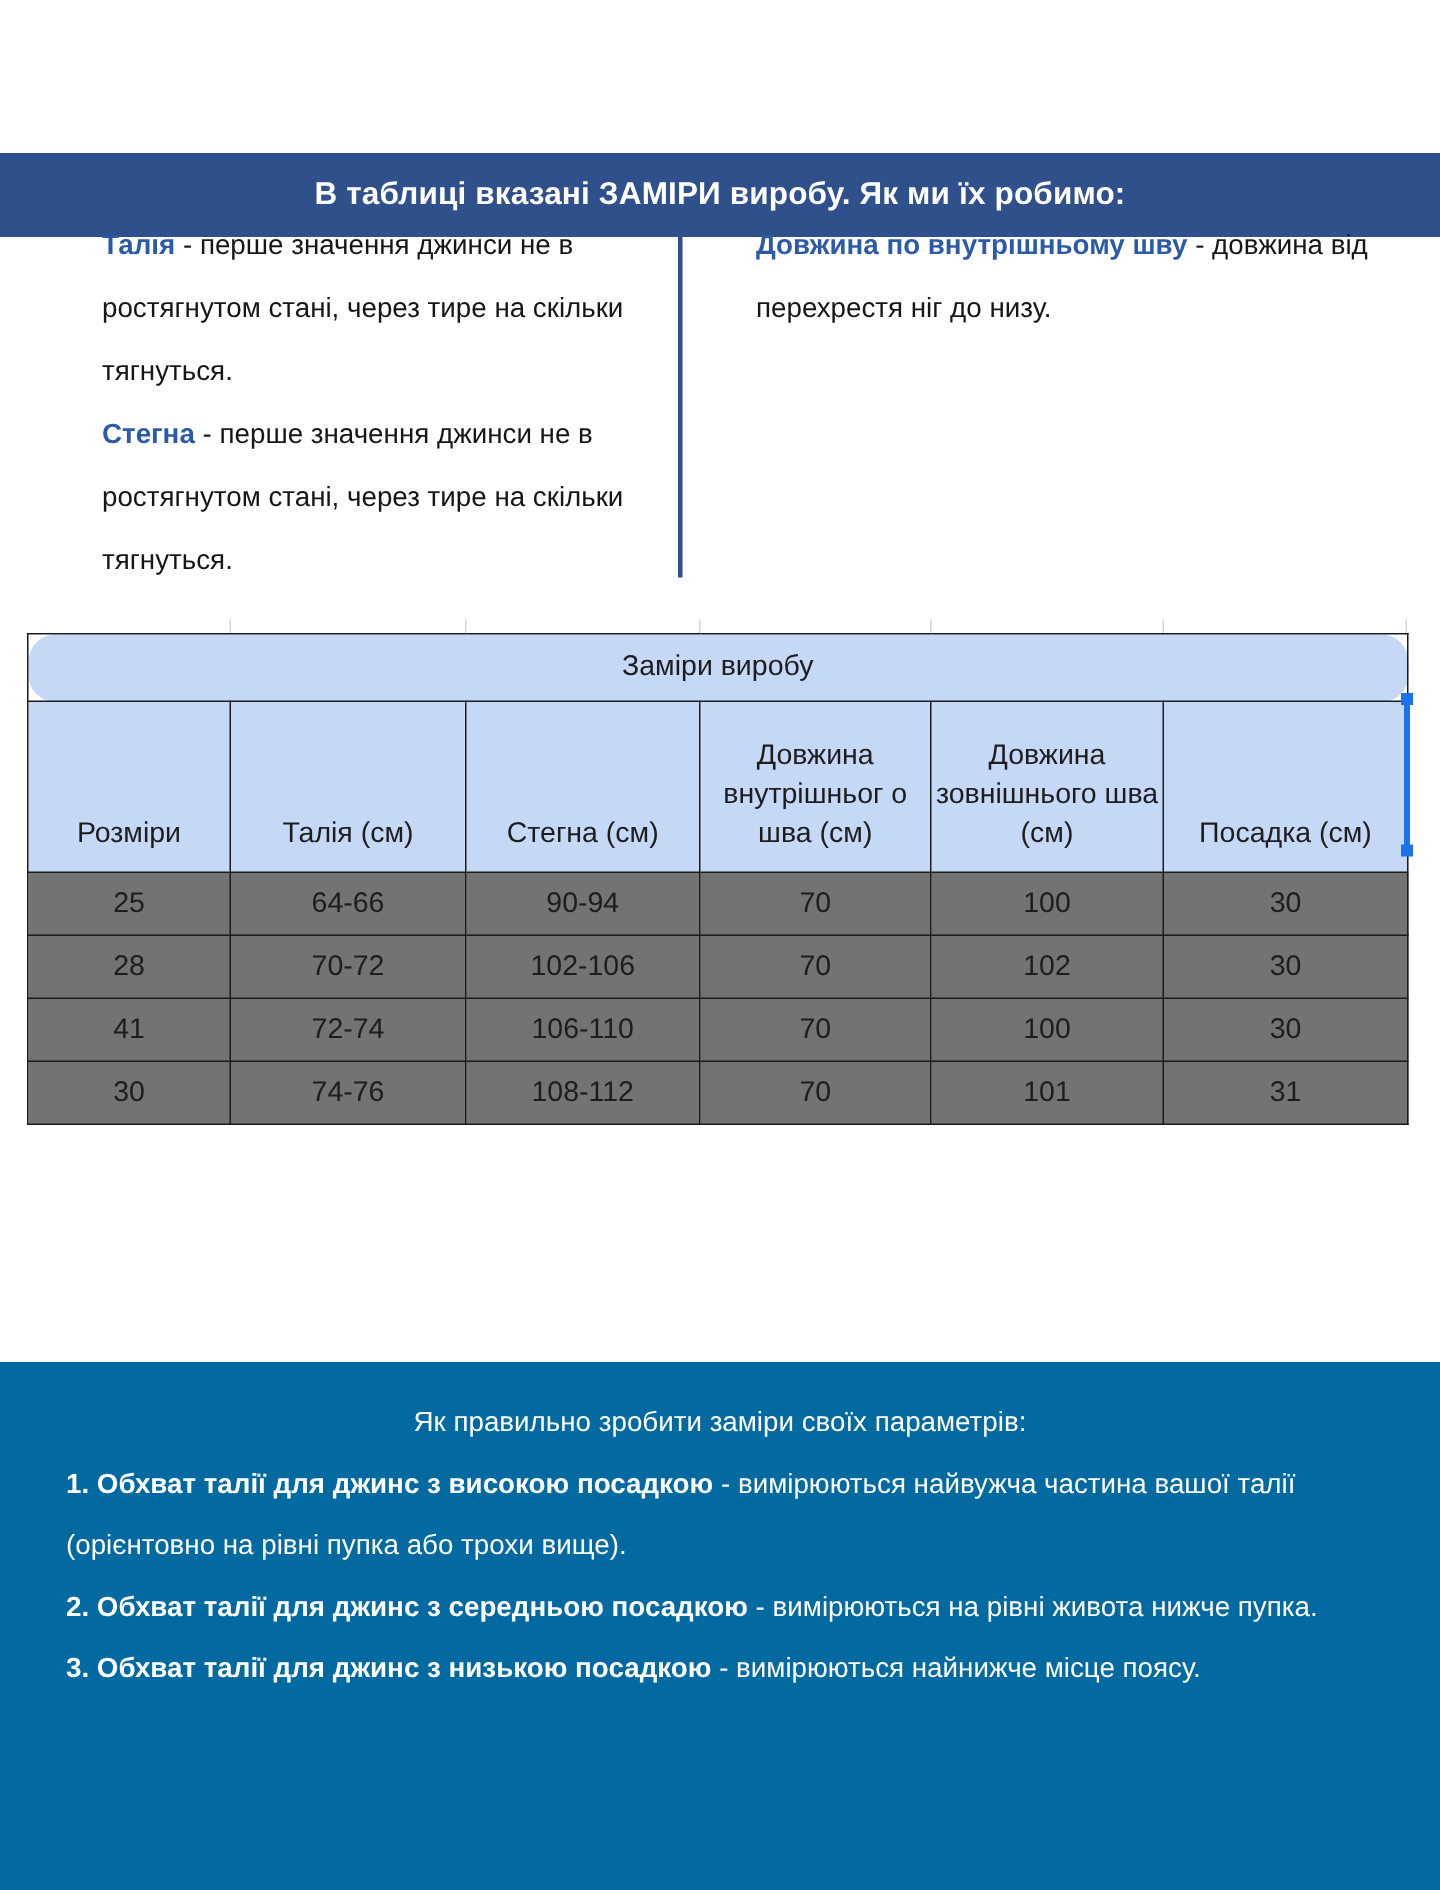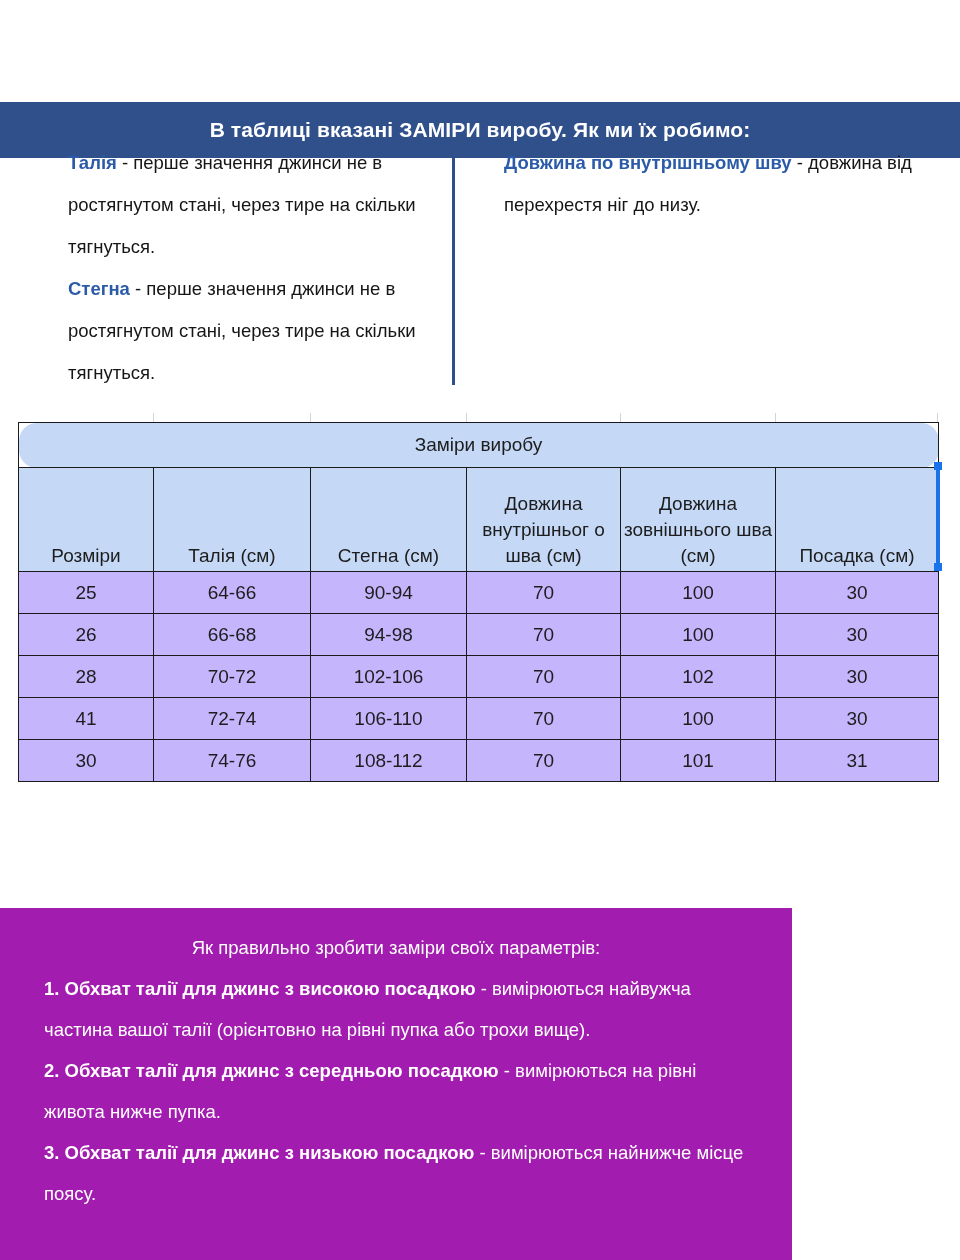--- a/index.html
+++ b/index.html
@@ -99,33 +99,33 @@
     border-collapse: collapse;
     width: 920px;
     table-layout: fixed;
     background: #ffffff;
   }
   table.measure-table td {
     border: 1px solid #1b1b1b;
     text-align: center;
     font-size: 19px;
     color: #1d1d1d;
-    background: #c4b5fd;
+    background: #737373;
   }
   .title-cell {
     background: #c5d9f7 !important;
     height: 42px;
     font-size: 19px;
     border-radius: 18px;
   }
   tr.head-row td {
     background: #c5d9f7 !important;
     height: 100px;
     vertical-align: bottom;
-    padding-bottom: 2px;
+    padding-bottom: 12px;
     font-size: 19px;
     line-height: 26px;
   }
   tr.data-row td {
     height: 39px;
     font-size: 19px;
   }
 
   
   .selection-edge {
@@ -144,23 +144,23 @@
     background: #1a73e8;
   }
   .selection-handle.top    { top: 40px; }
   .selection-handle.bottom { top: 141px; }
 
   
   .banner-bottom {
     position: absolute;
     left: 0;
     top: 908px;
-    width: 792px;
+    width: 960px;
     height: 352px;
-    background: #a21caf;
+    background: #0369a1;
     color: #ffffff;
     box-sizing: border-box;
     padding: 20px 44px 0 44px;
   }
   .bottom-heading {
     text-align: center;
     font-size: 18.5px;
     line-height: 40px;
     color: #ffffff;
   }
@@ -228,28 +228,20 @@
 
       <tr class="data-row">
         <td>25</td>
         <td>64-66</td>
         <td>90-94</td>
         <td>70</td>
         <td>100</td>
         <td>30</td>
       </tr>
       <tr class="data-row">
-        <td>26</td>
-        <td>66-68</td>
-        <td>94-98</td>
-        <td>70</td>
-        <td>100</td>
-        <td>30</td>
-      </tr>
-      <tr class="data-row">
         <td>28</td>
         <td>70-72</td>
         <td>102-106</td>
         <td>70</td>
         <td>102</td>
         <td>30</td>
       </tr>
       <tr class="data-row">
         <td>41</td>
         <td>72-74</td>

